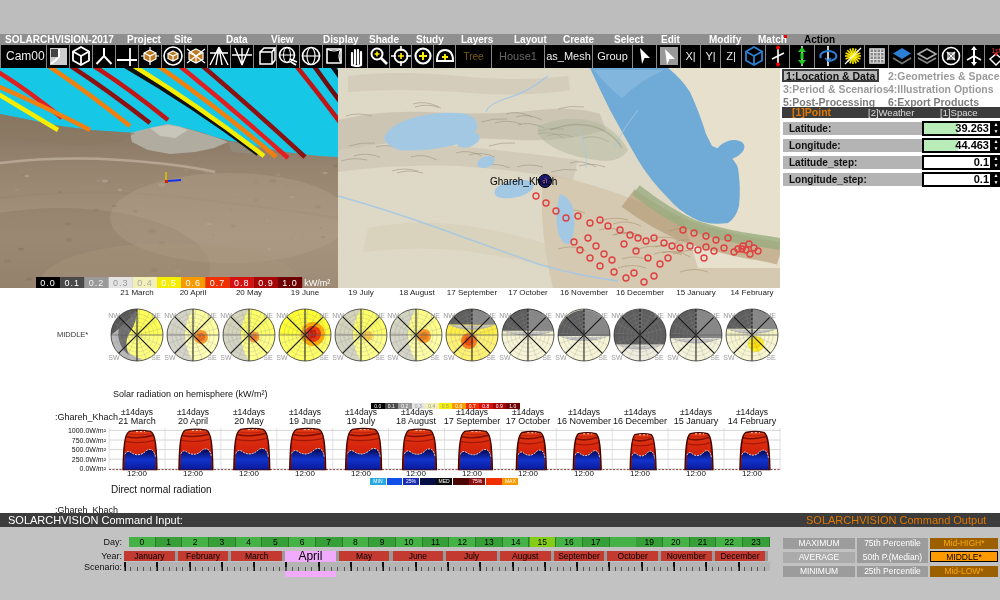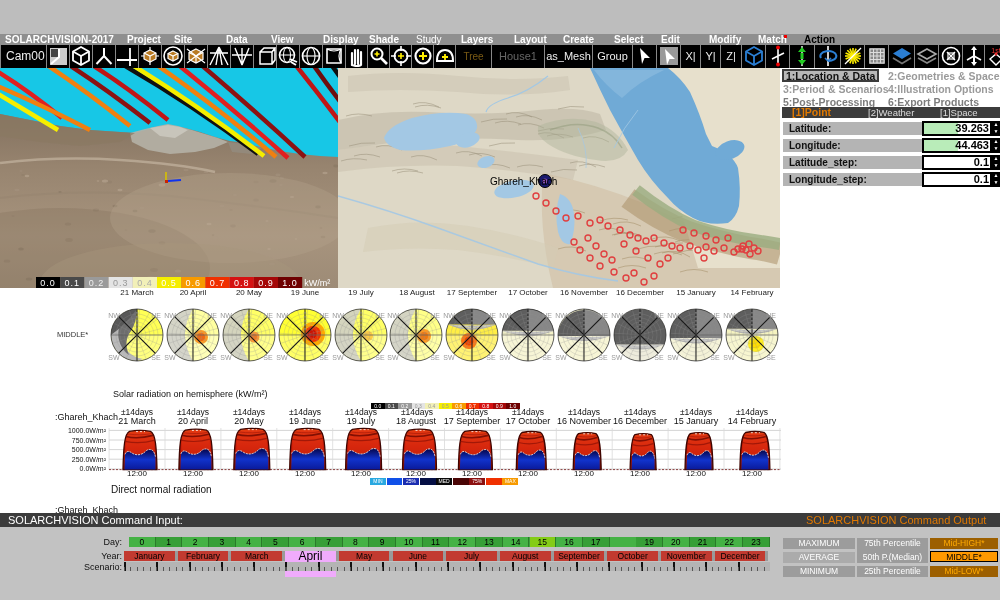--- a/index.html
+++ b/index.html
@@ -10,21 +10,21 @@
 <div class="abs" style="left:0;top:0;width:1000px;height:600px;background:#bdbdbd;">
 
 <div class="abs" style="left:0;top:34px;width:1000px;height:11px;background:#8f8f8f;"></div>
 <div class="abs" style="left:5px;top:34px;height:11px;line-height:11px;font-size:10px;font-weight:bold;color:#fff;white-space:nowrap;">SOLARCHVISION-2017</div>
 <div class="abs" style="left:127px;top:34px;height:11px;line-height:11px;font-size:10px;font-weight:bold;color:#fff;white-space:nowrap;">Project</div>
 <div class="abs" style="left:174px;top:34px;height:11px;line-height:11px;font-size:10px;font-weight:bold;color:#fff;white-space:nowrap;">Site</div>
 <div class="abs" style="left:226px;top:34px;height:11px;line-height:11px;font-size:10px;font-weight:bold;color:#fff;white-space:nowrap;">Data</div>
 <div class="abs" style="left:271px;top:34px;height:11px;line-height:11px;font-size:10px;font-weight:bold;color:#fff;white-space:nowrap;">View</div>
 <div class="abs" style="left:323px;top:34px;height:11px;line-height:11px;font-size:10px;font-weight:bold;color:#fff;white-space:nowrap;">Display</div>
 <div class="abs" style="left:369px;top:34px;height:11px;line-height:11px;font-size:10px;font-weight:bold;color:#fff;white-space:nowrap;">Shade</div>
-<div class="abs" style="left:416px;top:34px;height:18px;line-height:11px;font-size:10px;font-weight:normal;color:#fff;white-space:nowrap;">Study</div>
+<div class="abs" style="left:416px;top:34px;height:18px;line-height:11px;font-size:10px;font-weight:bold;color:#fff;white-space:nowrap;">Study</div>
 <div class="abs" style="left:461px;top:34px;height:11px;line-height:11px;font-size:10px;font-weight:bold;color:#fff;white-space:nowrap;">Layers</div>
 <div class="abs" style="left:514px;top:34px;height:11px;line-height:11px;font-size:10px;font-weight:bold;color:#fff;white-space:nowrap;">Layout</div>
 <div class="abs" style="left:563px;top:34px;height:11px;line-height:11px;font-size:10px;font-weight:bold;color:#fff;white-space:nowrap;">Create</div>
 <div class="abs" style="left:614px;top:34px;height:11px;line-height:11px;font-size:10px;font-weight:bold;color:#fff;white-space:nowrap;">Select</div>
 <div class="abs" style="left:661px;top:34px;height:11px;line-height:11px;font-size:10px;font-weight:bold;color:#fff;white-space:nowrap;">Edit</div>
 <div class="abs" style="left:709px;top:34px;height:11px;line-height:11px;font-size:10px;font-weight:bold;color:#fff;white-space:nowrap;">Modify</div>
 <div class="abs" style="left:758px;top:34px;height:11px;line-height:11px;font-size:10px;font-weight:bold;color:#fff;white-space:nowrap;">Match</div>
 <div class="abs" style="left:804px;top:34px;height:11px;line-height:11px;font-size:10px;font-weight:bold;color:#000;white-space:nowrap;">Action</div>
 <div class="abs" style="left:784px;top:35px;width:3px;height:3px;background:#e00;"></div>
 <div class="abs" style="left:0;top:45px;width:1000px;height:23px;background:#000;"></div>

